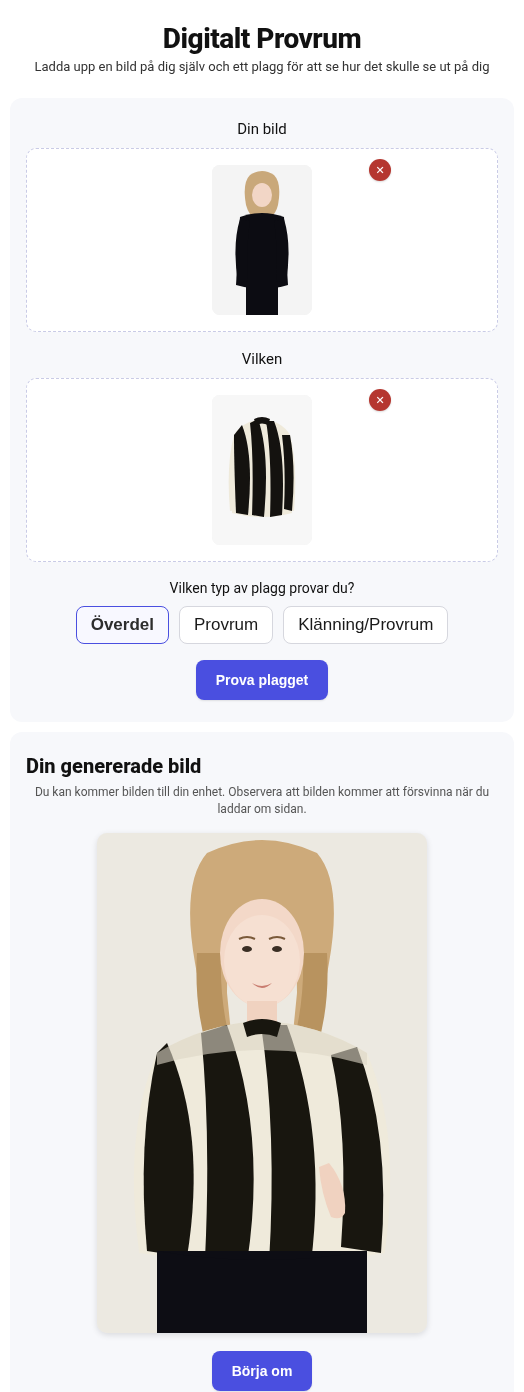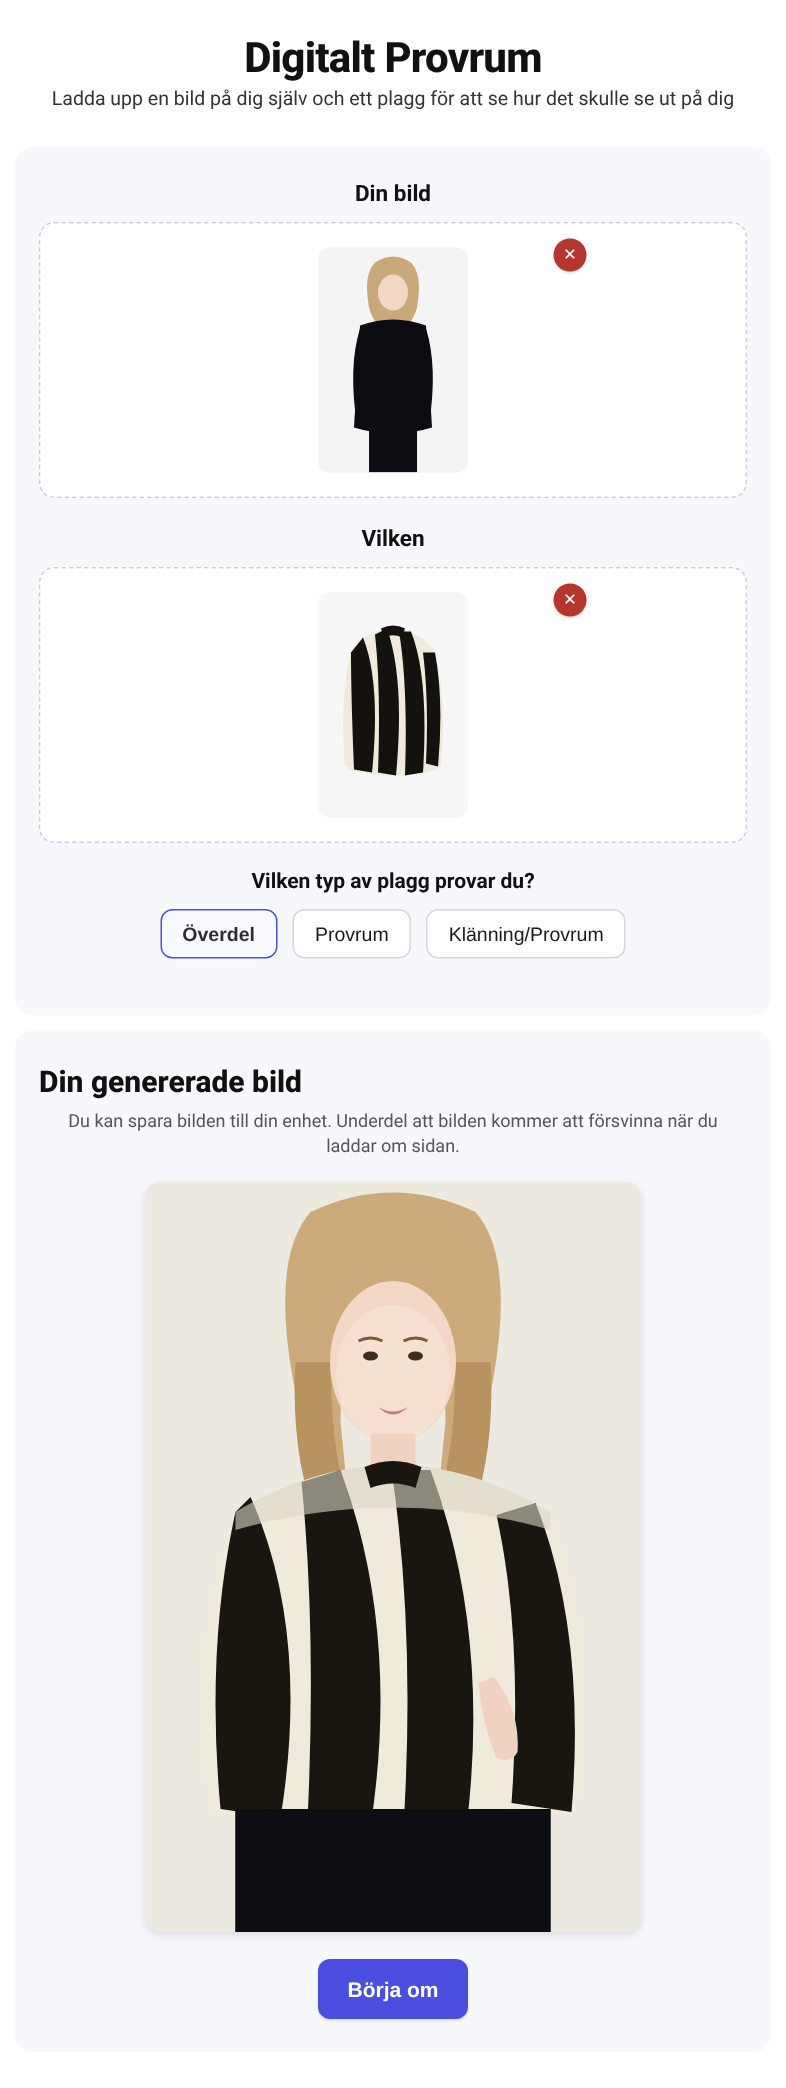--- a/index.html
+++ b/index.html
@@ -25,21 +25,21 @@
     margin: 2px 6px 24px;
   }
   .card {
     background: #f7f8fb;
     border-radius: 12px;
     padding: 18px 16px 22px;
     margin: 10px 2px;
   }
   .section-label {
     font-size: 15px;
-    font-weight: 700;
+    font-weight: 400;
     text-align: center;
     margin: 4px 0 10px;
   }
   .dropzone {
     position: relative;
     border: 1px dashed #c9cbe6;
     border-radius: 10px;
     background: #fff;
     min-height: 180px;
     display: flex;
@@ -71,33 +71,33 @@
     border: none;
     font-size: 11px;
     line-height: 22px;
     text-align: center;
     cursor: pointer;
     padding: 0;
     box-shadow: 0 1px 2px rgba(0,0,0,.15);
   }
   .prompt {
     font-size: 14px;
-    font-weight: 700;
+    font-weight: 400;
     text-align: center;
     margin: 4px 0 10px;
   }
   .radio-row {
     display: flex;
     gap: 10px;
     justify-content: center;
     margin-bottom: 16px;
     flex-wrap: wrap;
   }
   .radio-btn {
-    font-size: 13px;
+    font-size: 17px;
     padding: 8px 14px;
     border: 1px solid #d6d7de;
     border-radius: 8px;
     background: #fff;
     cursor: pointer;
     font-weight: 500;
     color: #1a1a1a;
   }
   .radio-btn.selected {
     border: 1.5px solid #4a4fe0;
@@ -193,25 +193,26 @@
       <button class="remove-btn">✕</button>
     </div>
 
     <div class="prompt">Vilken typ av plagg provar du?</div>
     <div class="radio-row">
       <button class="radio-btn selected">Överdel</button>
       <button class="radio-btn">Provrum</button>
       <button class="radio-btn">Klänning/Provrum</button>
     </div>
 
+    <button class="primary-btn">Prova plagget</button>
   </div>
 
   <div class="card">
     <div class="result-title">Din genererade bild</div>
-    <p class="result-note">Du kan spara bilden till din enhet. Underdel att bilden kommer att försvinna när du laddar om sidan.</p>
+    <p class="result-note">Du kan kommer bilden till din enhet. Observera att bilden kommer att försvinna när du laddar om sidan.</p>
 
     <div class="result-img">
       <svg viewBox="0 0 330 500" preserveAspectRatio="xMidYMid slice">
         <rect width="330" height="500" fill="#ece9e1"></rect>
 
         <path d="M110 20 Q165 -6 220 20 Q246 50 232 130 Q224 180 196 200 L200 160 Q200 80 165 70 Q130 80 130 160 L134 200 Q106 180 98 130 Q84 50 110 20" fill="#cdaa7a"></path>
         <path d="M100 120 Q96 190 120 240 L140 230 Q122 180 124 120 Z" fill="#b8935f"></path>
         <path d="M230 120 Q234 190 210 240 L190 230 Q208 180 206 120 Z" fill="#b8935f"></path>
 
         <ellipse cx="165" cy="120" rx="42" ry="54" fill="#f3d8c8"></ellipse>

